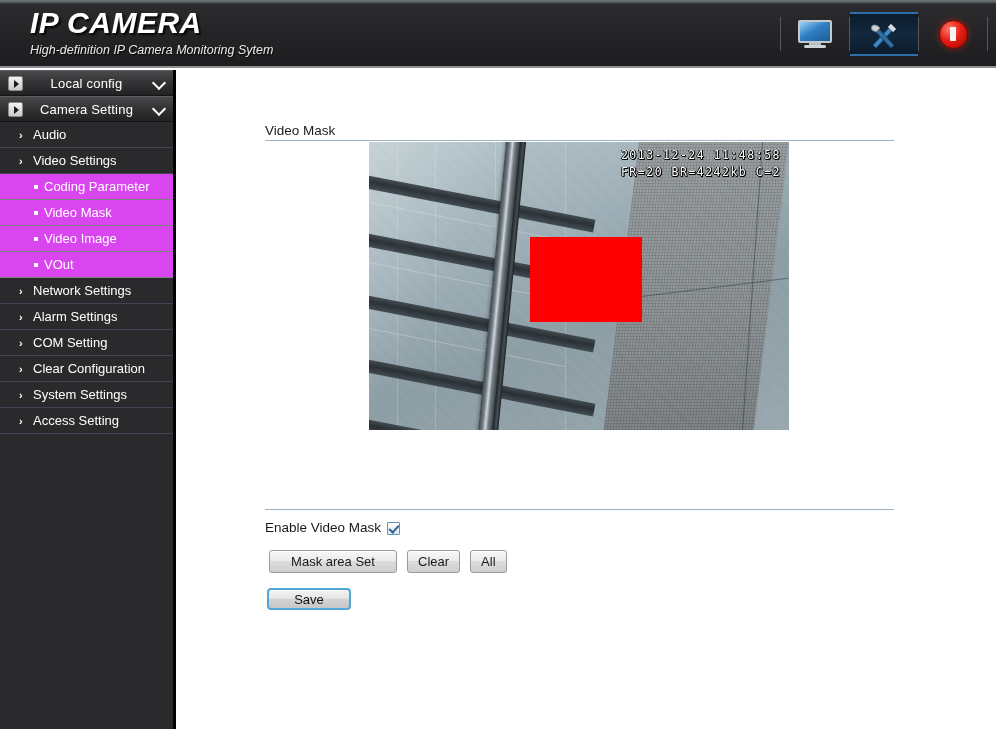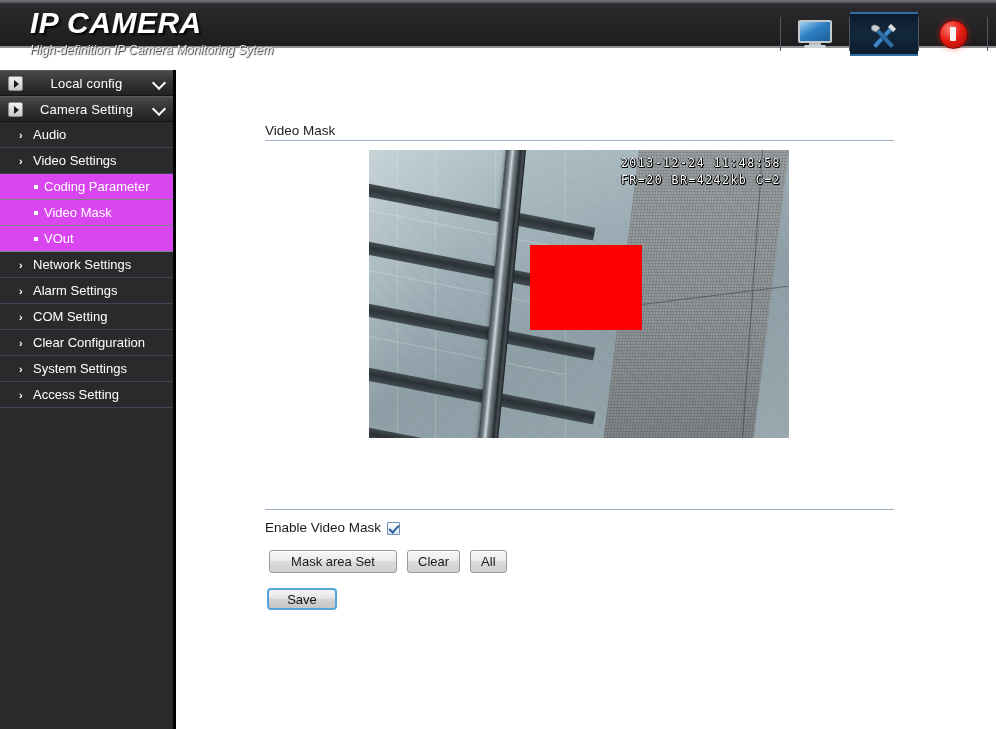--- a/index.html
+++ b/index.html
@@ -8,21 +8,21 @@
     margin: 0; padding: 0;
     width: 996px; height: 729px;
     background: #ffffff;
     font-family: "Liberation Sans", sans-serif;
     overflow: hidden;
   }
   #app { position: relative; width: 996px; height: 729px; background:#fff; }
 
   
   .header {
-    position: absolute; left:0; top:0; width:996px; height:48px;
+    position: absolute; left:0; top:0; width:996px; height:68px;
     background: linear-gradient(180deg,#6f7476 0%,#5d6264 2px,#2b2b2d 4px,#242426 55%,#1d1d1f 100%);
     border-bottom: 2px solid #8d9193;
   }
   .brand { position:absolute; left:30px; top:6px; }
   .brand-title {
     font-style: italic; font-weight: bold; font-size: 30px;
     color:#ffffff; letter-spacing:0.5px; line-height:34px;
     text-shadow: 2px 2px 2px rgba(0,0,0,0.85);
   }
   .brand-sub {
@@ -124,21 +124,21 @@
   }
   .rule {
     position:absolute; left:86px; width:629px; height:1px;
     background:#9fb2c4;
   }
   .rule.r1 { top:70px; }
   .rule.r2 { top:439px; }
 
   
   .video-wrap {
-    position:absolute; left:190px; top:80px; width:420px; height:288px;
+    position:absolute; left:190px; top:72px; width:420px; height:288px;
     background:#1b2226; overflow:hidden; border:0;
   }
   .vid-sky {
     position:absolute; inset:0;
     background:
       linear-gradient(118deg, rgba(255,255,255,0.22) 0%, rgba(255,255,255,0.0) 26%),
       linear-gradient(160deg, #b9c9cf 0%, #9fb0b8 35%, #8d9ea6 60%, #9aa9b0 100%);
   }
   
   .vid-panel {
@@ -217,21 +217,21 @@
     background: linear-gradient(180deg,#f7f7f7 0%, #ececec 45%, #dcdcdc 50%, #cfcfcf 100%);
     border:1px solid #9a9a9a; border-radius:3px;
     font-family:"Liberation Sans", sans-serif; font-size:13px; color:#1a1a1a;
     height:23px; display:flex; align-items:center; justify-content:center;
     box-shadow: inset 0 1px 0 #ffffff;
     cursor:pointer; padding:4px 10px;
   }
   .btn.wide { width:128px; }
   .btn-save-wrap { position:absolute; left:88px; top:518px; }
   .btn-save {
-    width:70px; height:22px;
+    width:84px; height:22px;
     background: linear-gradient(180deg,#f4f4f4 0%, #e6e6e6 45%, #d3d3d3 52%, #c6c6c6 100%);
     border:2px solid #55a6d8; border-radius:4px;
     display:flex; align-items:center; justify-content:center;
     font-size:13px; color:#111; cursor:pointer;
   }
 </style>
 </head>
 <body>
 
 <div id="app">
@@ -300,20 +300,24 @@
     <div class="nav-sub">
       <span class="dot"></span>
       <span>Coding Parameter</span>
     </div>
     <div class="nav-sub">
       <span class="dot"></span>
       <span>Video Mask</span>
     </div>
     <div class="nav-sub">
       <span class="dot"></span>
+      <span>Video Image</span>
+    </div>
+    <div class="nav-sub">
+      <span class="dot"></span>
       <span>VOut</span>
     </div>
 
     <div class="nav-item">
       <span class="arr">›</span>
       <span>Network Settings</span>
     </div>
     <div class="nav-item">
       <span class="arr">›</span>
       <span>Alarm Settings</span>

